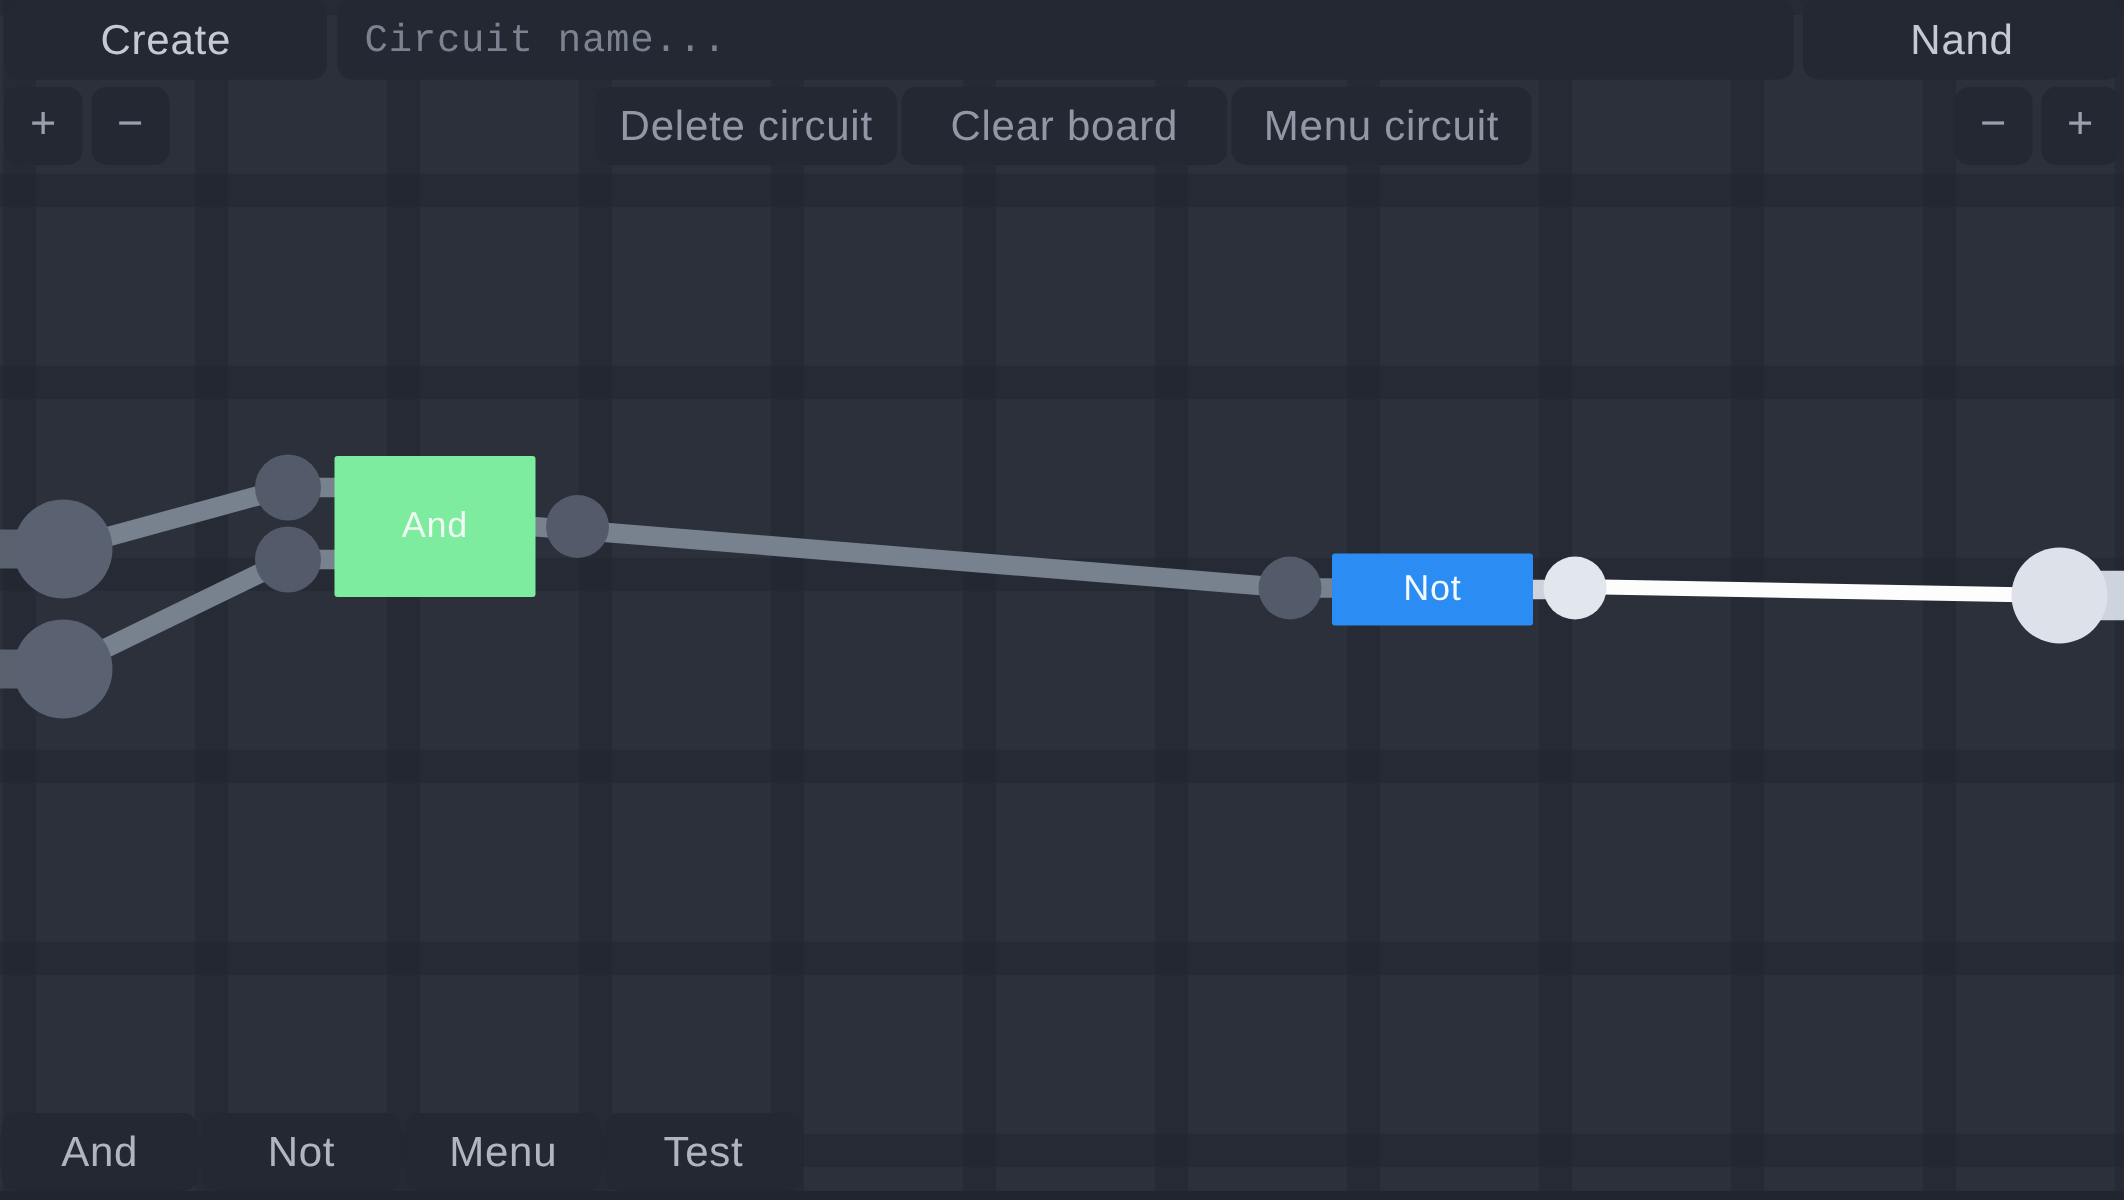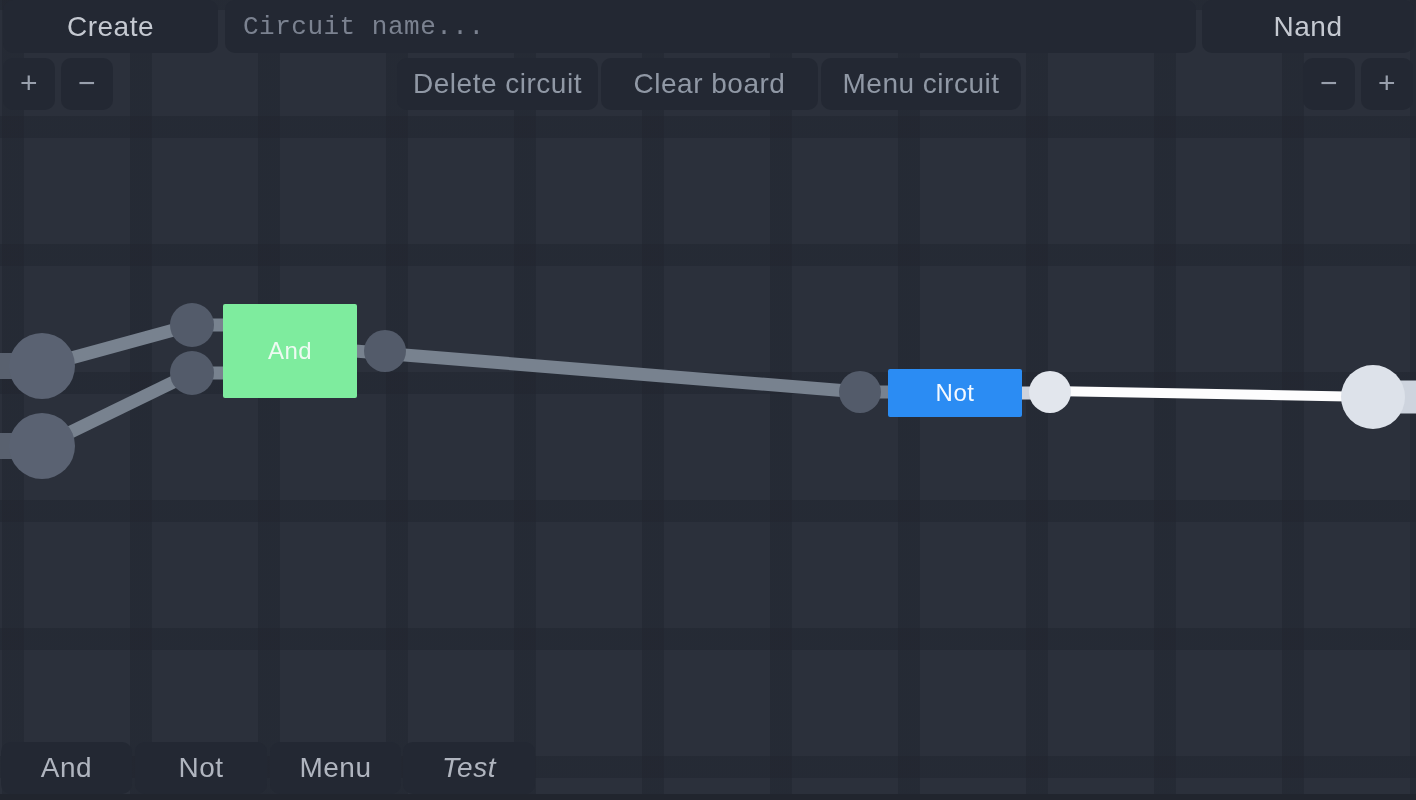--- a/index.html
+++ b/index.html
@@ -61,21 +61,21 @@
 
   .mid-btn { color: #9098a5; }
   #delete-circuit-btn { left: 397px; width: 201px; }
   #clear-board-btn    { left: 601px; width: 217px; }
   #open-circuit-btn   { left: 821px; width: 200px; }
 
   .palette-btn { top: 742px; height: 52px; color: #b0b5bf; }
   #palette-and  { left: 1px;   width: 131px; }
   #palette-not  { left: 135px; width: 132px; }
   #palette-nand { left: 270px; width: 131px; }
-  #palette-test { left: 403px; width: 132px; font-style: italic; }
+  #palette-test { left: 403px; width: 132px; }
 
   #bottom-strip {
     position: absolute;
     left: 0; top: 794px; width: 1416px; height: 6px;
     background: #21252e;
   }
 
   #wire-layer { position: absolute; left: 0; top: 0; }
 
   .gate {

